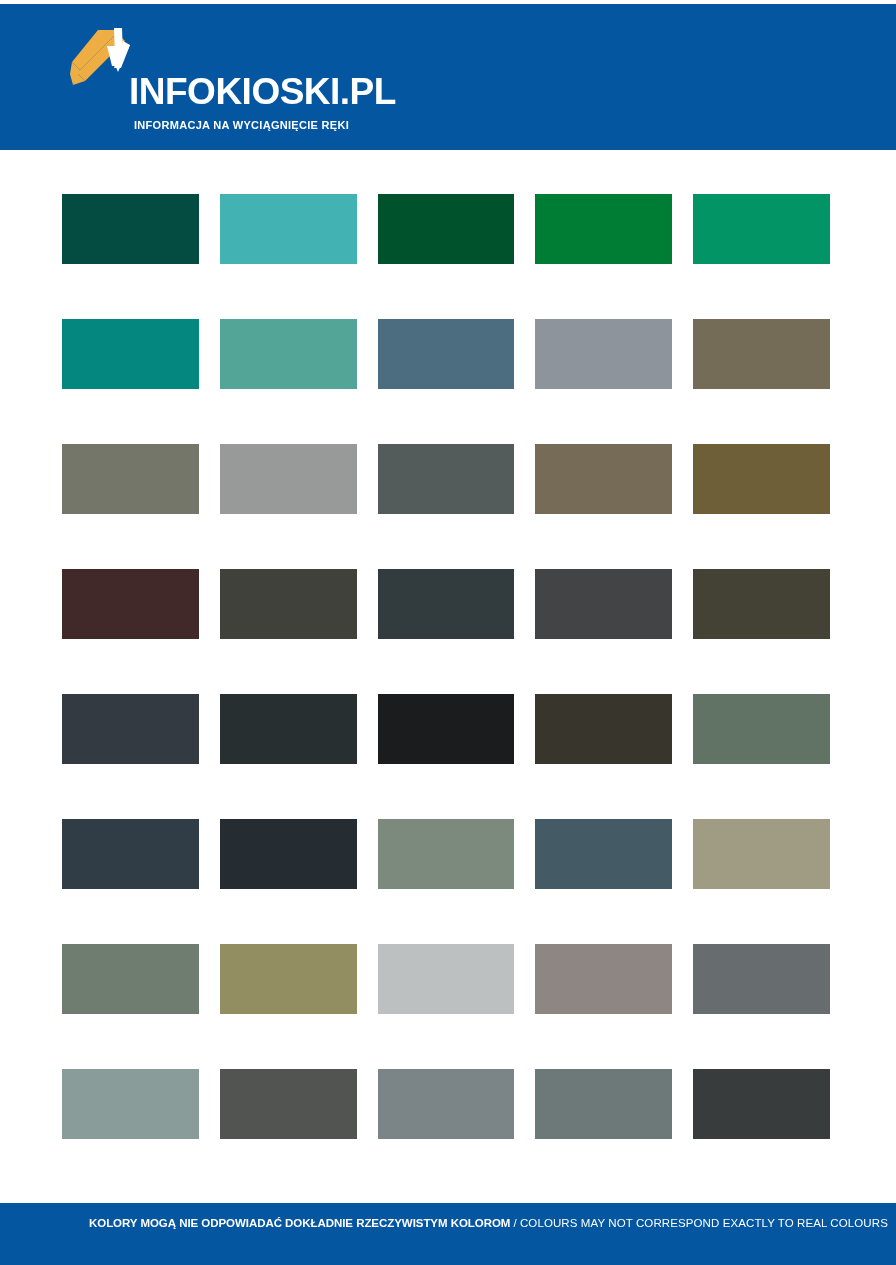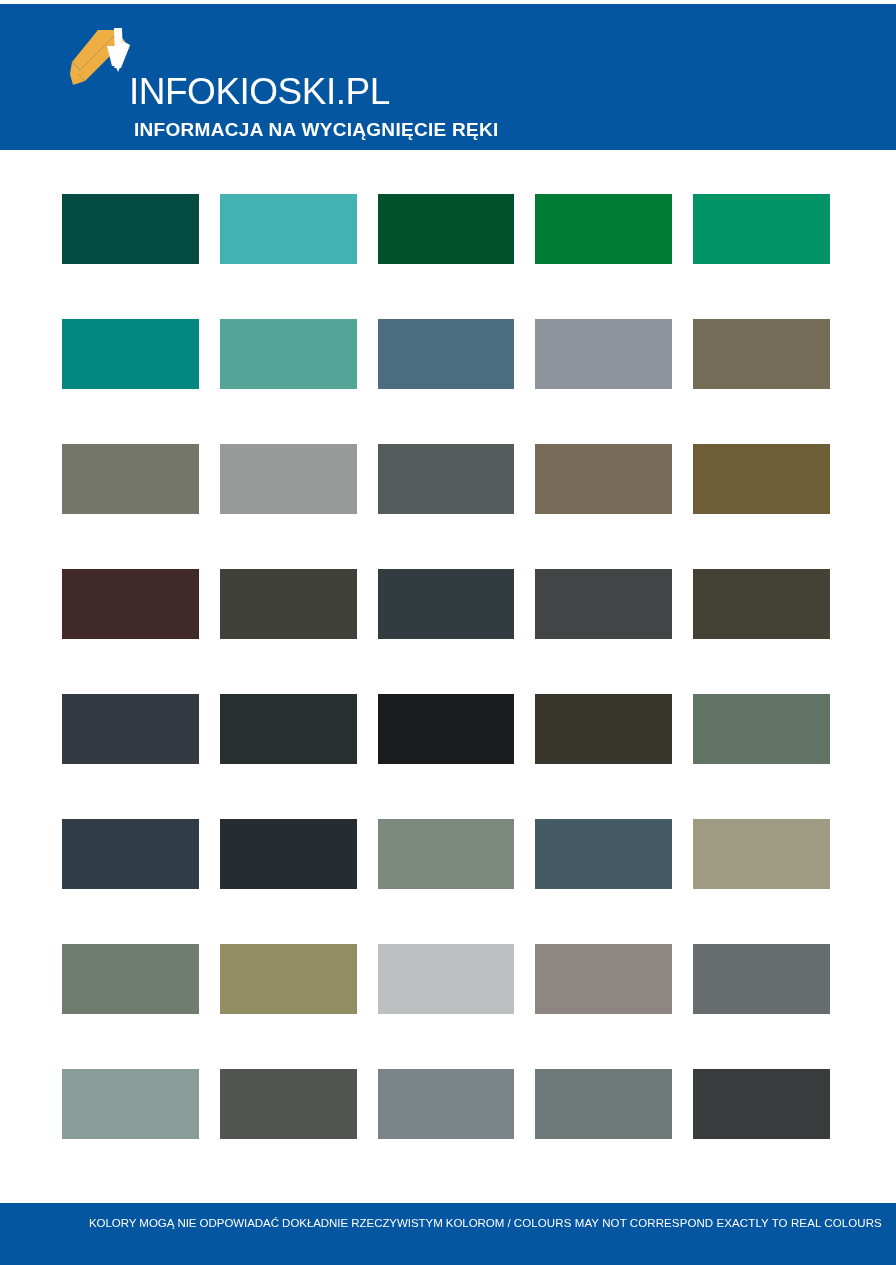--- a/index.html
+++ b/index.html
@@ -37,31 +37,31 @@
     left: 0;
     top: 2px;
     width: 70px;
     height: 72px;
   }
   .logo-wordmark {
     position: absolute;
     left: 61px;
     top: 47px;
     font-size: 37px;
-    font-weight: normal;
+    font-weight: bold;
     color: #ffffff;
     letter-spacing: -0.5px;
     line-height: 1;
     white-space: nowrap;
   }
   .logo-tagline {
     position: absolute;
     left: 66px;
     top: 94px;
-    font-size: 19px;
+    font-size: 11px;
     font-weight: bold;
     color: #ffffff;
     letter-spacing: 0.3px;
     line-height: 1;
     white-space: nowrap;
   }
 
   
   .swatch-area {
     position: absolute;
@@ -93,21 +93,21 @@
   .footer-text {
     position: absolute;
     left: 61px;
     top: 15px;
     font-size: 11.5px;
     color: #ffffff;
     white-space: nowrap;
     line-height: 1;
   }
   .footer-pl {
-    font-weight: normal;
+    font-weight: bold;
     letter-spacing: -0.05px;
     padding-left: 28px;
   }
   .footer-en {
     letter-spacing: 0.1px;
   }
 </style>
 </head>
 <body>
 

